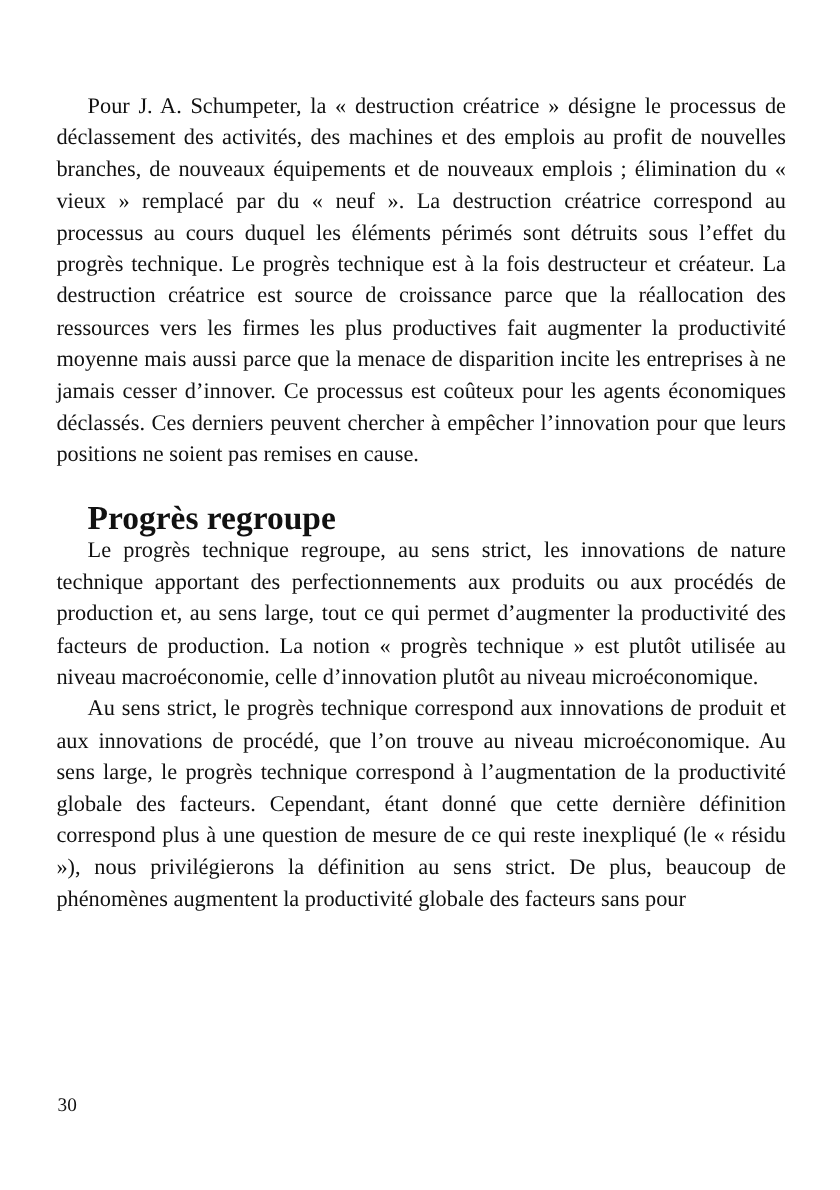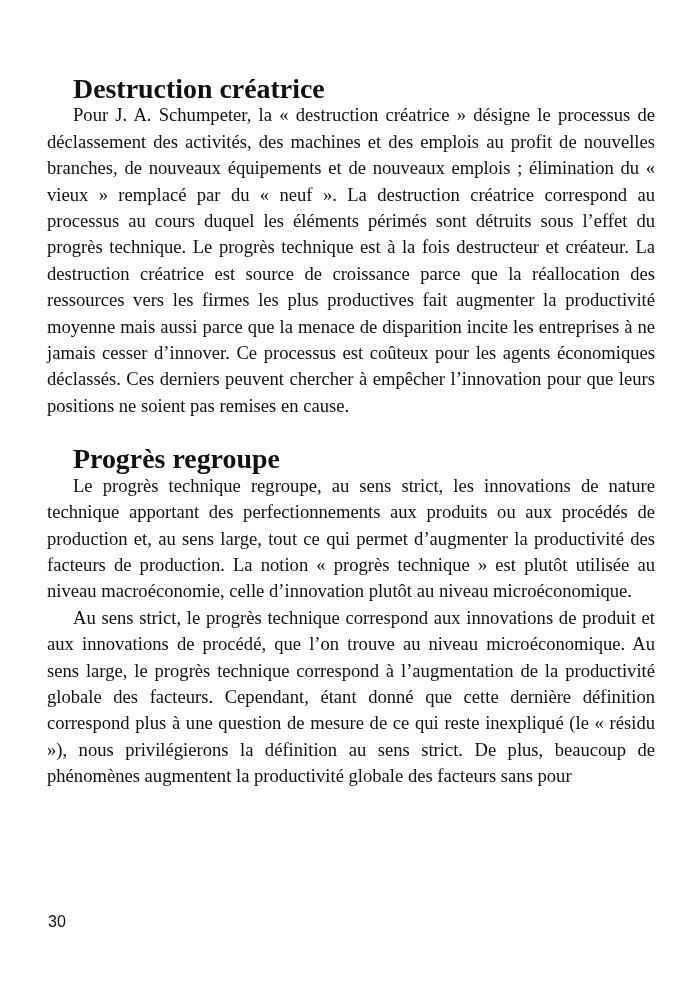--- a/index.html
+++ b/index.html
@@ -23,31 +23,30 @@
     margin: 0;
     text-align: justify;
     text-indent: 26px;
     hyphens: none;
   }
   .section-gap { height: 27px; }
   .page-number {
     position: absolute;
     left: 48px;
     top: 913px;
-    font-family: Liberation Sans, sans-serif;
+    font-family: Liberation Serif, serif;
     font-size: 16px;
     color: #111111;
   }
 </style>
 </head>
 <body>
 
 <div class="page">
   <section>
-    <h2 class="heading">Destruction créatrice</h2>
     <p class="para">Pour J. A. Schumpeter, la « destruction créatrice » désigne le processus de déclassement des activités, des machines et des emplois au profit de nouvelles branches, de nouveaux équipements et de nouveaux emplois ; élimination du « vieux » remplacé par du « neuf ». La destruction créatrice correspond au processus au cours duquel les éléments périmés sont détruits sous l’effet du progrès technique. Le progrès technique est à la fois destructeur et créateur. La destruction créatrice est source de croissance parce que la réallocation des ressources vers les firmes les plus productives fait augmenter la productivité moyenne mais aussi parce que la menace de disparition incite les entreprises à ne jamais cesser d’innover. Ce processus est coûteux pour les agents économiques déclassés. Ces derniers peuvent chercher à empêcher l’innovation pour que leurs positions ne soient pas remises en cause.</p>
   </section>
 
   <div class="section-gap"></div>
 
   <section>
     <h2 class="heading">Progrès regroupe</h2>
     <p class="para">Le progrès technique regroupe, au sens strict, les innovations de nature technique apportant des perfectionnements aux produits ou aux procédés de production et, au sens large, tout ce qui permet d’augmenter la productivité des facteurs de production. La notion « progrès technique » est plutôt utilisée au niveau macroéconomie, celle d’innovation plutôt au niveau microéconomique.</p>
     <p class="para">Au sens strict, le progrès technique correspond aux innovations de produit et aux innovations de procédé, que l’on trouve au niveau microéconomique. Au sens large, le progrès technique correspond à l’augmentation de la productivité globale des facteurs. Cependant, étant donné que cette dernière définition correspond plus à une question de mesure de ce qui reste inexpliqué (le « résidu »), nous privilégierons la définition au sens strict. De plus, beaucoup de phénomènes augmentent la productivité globale des facteurs sans pour</p>
   </section>

